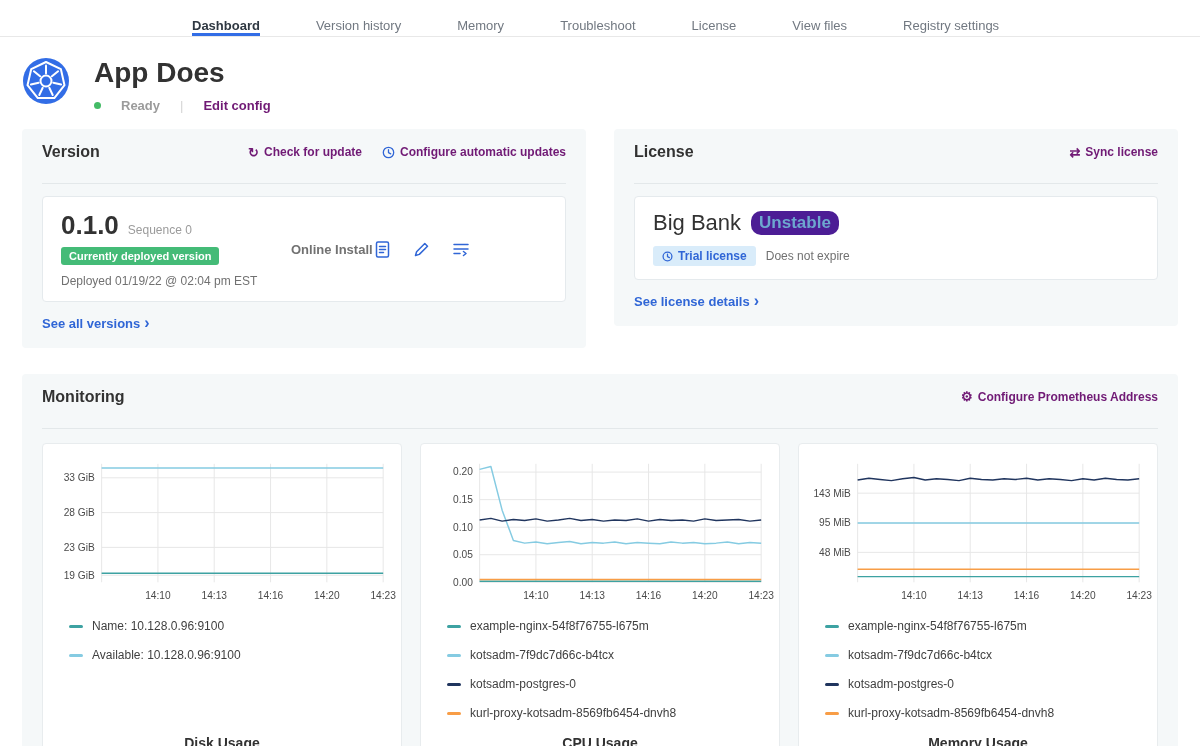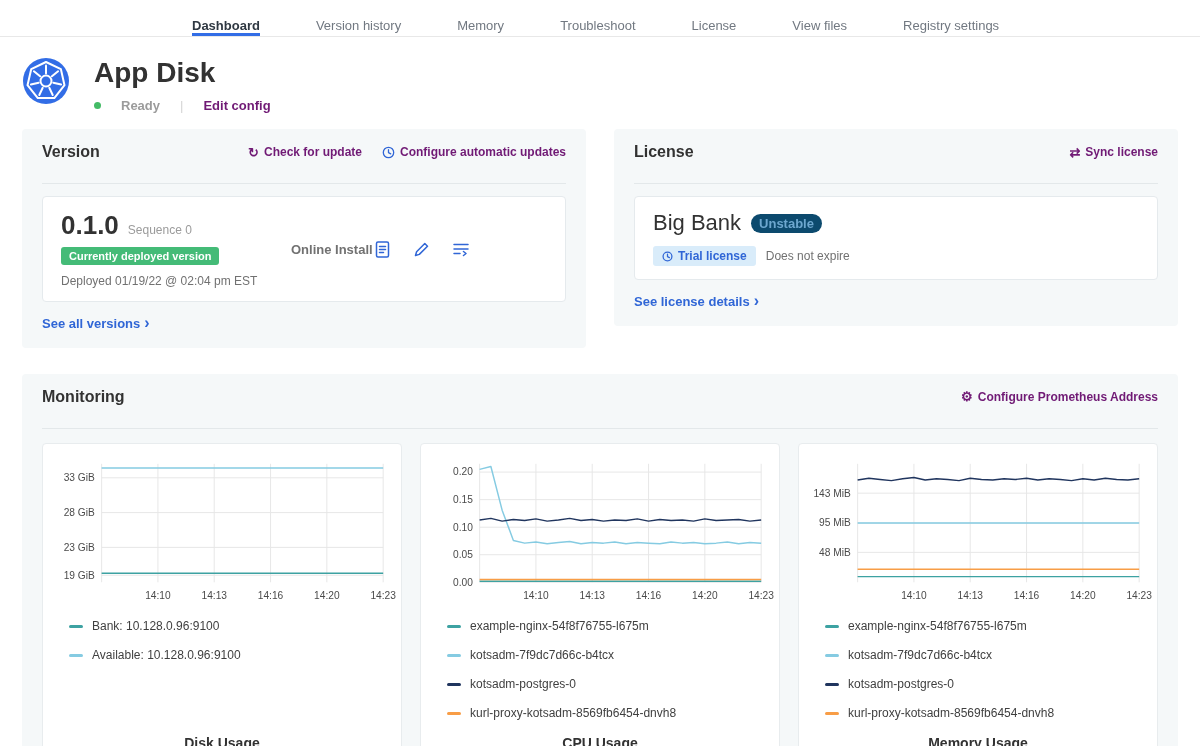--- a/index.html
+++ b/index.html
@@ -41,21 +41,21 @@
   .ver-seq{font-size:12px;color:#9b9b9b}
   .badge-green{display:inline-block;background:#44bb77;color:#fff;font-size:11px;font-weight:700;padding:3px 8px;border-radius:3px;margin-top:6px}
   .deployed{font-size:12px;color:#717171;margin-top:9px}
   .install-type{font-size:13px;color:#717171;font-weight:600}
   .action-icons{display:flex;gap:20px;align-items:center}
   .action-icons svg{display:block}
 
   
   .lic-line1{display:flex;align-items:center;gap:10px}
   .lic-name{font-size:22px;font-weight:400}
-  .pill-channel{font-size:13px;font-weight:600;color:#6da7cf;background:#0c4a6e;border-radius:10px;padding:2px 8px}
+  .pill-channel{font-size:17px;font-weight:600;color:#6da7cf;background:#4c1d95;border-radius:10px;padding:2px 8px}
   .lic-line2{display:flex;align-items:center;gap:10px;margin-top:10px}
   .pill-trial{display:inline-flex;align-items:center;gap:5px;background:#d9ecfa;color:#3066d6;font-size:12px;font-weight:600;padding:3px 9px;border-radius:3px}
   .no-expire{font-size:12px;color:#717171}
 
   
   .monitoring{margin:26px 22px 0;background:#f5f8f9;border-radius:4px;padding:14px 20px 18px}
   .charts-row{display:flex;gap:18px;margin-top:14px;align-items:stretch}
   .chart-card{background:#fff;border:1px solid #e8ecee;border-radius:4px;flex:1 1 0;padding:14px 12px 12px;display:flex;flex-direction:column}
   .tick{font-size:10.5px;fill:#4a4a4a;font-family:"Liberation Sans",sans-serif}
   .legend{margin:14px 0 0 14px}
@@ -85,21 +85,21 @@
       <line x1="24" y1="16.5" x2="24" y2="8.5" stroke="#fff" stroke-width="2" stroke-linecap="round"></line>
       <line x1="29.9" y1="19.3" x2="36.1" y2="14.3" stroke="#fff" stroke-width="2" stroke-linecap="round"></line>
       <line x1="31.3" y1="25.7" x2="39.1" y2="27.5" stroke="#fff" stroke-width="2" stroke-linecap="round"></line>
       <line x1="27.3" y1="30.8" x2="30.7" y2="38" stroke="#fff" stroke-width="2" stroke-linecap="round"></line>
       <line x1="20.7" y1="30.8" x2="17.3" y2="38" stroke="#fff" stroke-width="2" stroke-linecap="round"></line>
       <line x1="16.7" y1="25.7" x2="8.9" y2="27.5" stroke="#fff" stroke-width="2" stroke-linecap="round"></line>
       <line x1="18.1" y1="19.3" x2="11.9" y2="14.3" stroke="#fff" stroke-width="2" stroke-linecap="round"></line>
     </svg>
   </span>
   <div>
-    <h1>App Disk</h1>
+    <h1>App Does</h1>
     <div class="status-row">
       <span class="dot"></span>
       <span class="status-text">Ready</span>
       <span class="sep">|</span>
       <a class="link" style="font-size:13px">Edit config</a>
     </div>
   </div>
 </header>
 
 <div class="cards-row">
@@ -232,21 +232,21 @@
             <text x="280.0" y="145" text-anchor="middle" class="tick">14:20</text>
             <line x1="338.0" y1="6" x2="338.0" y2="128" stroke="#e6e6e6" stroke-width="1"></line>
             <text x="338.0" y="145" text-anchor="middle" class="tick">14:23</text>
             <polyline points="48.0,118.7 106.0,118.7 164.0,118.7 222.0,118.7 280.0,118.7 338.0,118.7" fill="none" stroke="#3da2a2" stroke-width="1.5" stroke-linejoin="round"></polyline>
             <polyline points="48.0,10.3 106.0,10.3 164.0,10.3 222.0,10.3 280.0,10.3 338.0,10.3" fill="none" stroke="#85cbe2" stroke-width="1.5" stroke-linejoin="round"></polyline>
           </svg>
         </div>
       <div class="legend">
           <div class="legend-item">
             <span class="dash" style="background: rgb(61, 162, 162);"></span>
-            <span>Bank: 10.128.0.96:9100</span>
+            <span>Name: 10.128.0.96:9100</span>
           </div>
           <div class="legend-item">
             <span class="dash" style="background: rgb(133, 203, 226);"></span>
             <span>Available: 10.128.0.96:9100</span>
           </div>
         </div>
       <p class="chart-title">Disk Usage</p>
     </div>
     <div class="chart-card">
       <div class="plot">

